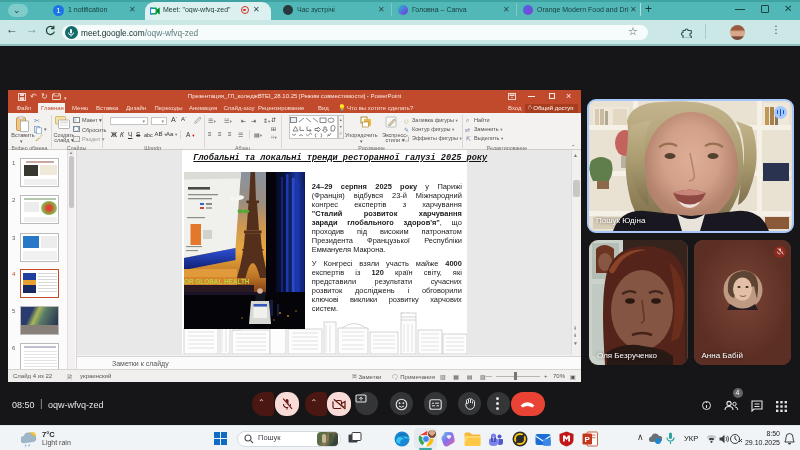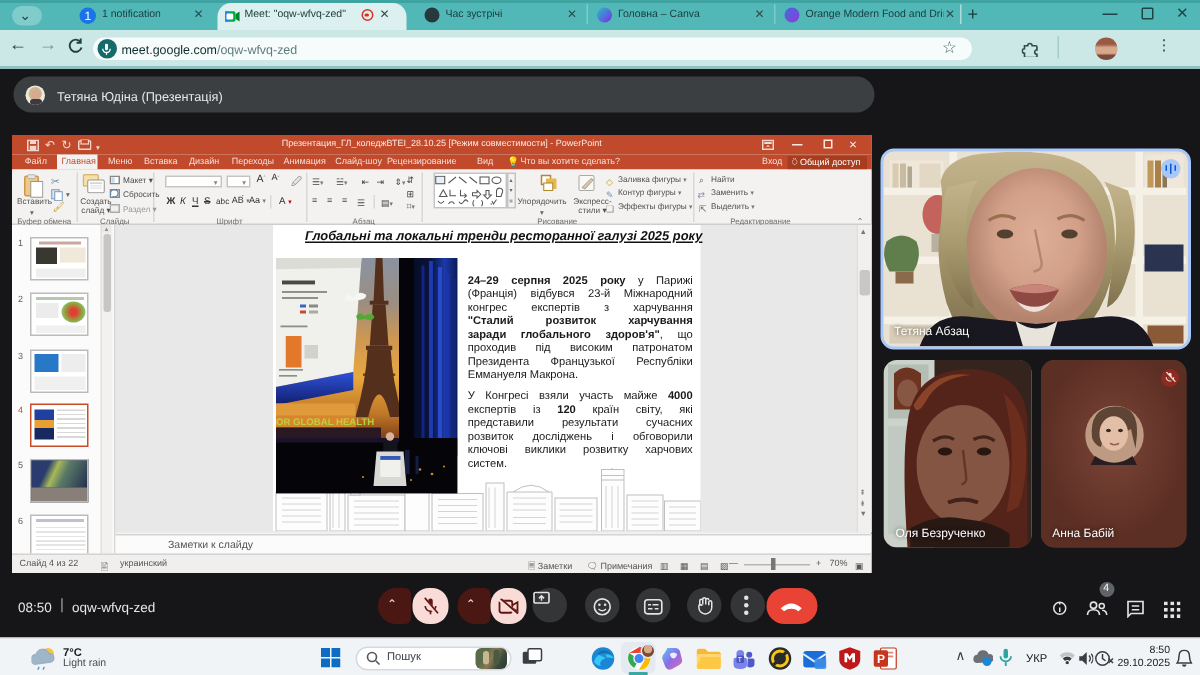--- a/index.html
+++ b/index.html
@@ -124,28 +124,20 @@
       <path d="M2 4.5 h2.1 a1.5 1.5 0 0 1 3 0 H9.5 a0.8 0.8 0 0 1 0.8 0.8 v1.9 a1.5 1.5 0 0 0 0 3 v1.3 a0.8 0.8 0 0 1 -0.8 0.8 h-6.7 a0.8 0.8 0 0 1 -0.8 -0.8 v-2 a1.5 1.5 0 0 1 0 -3 z" fill="none" stroke="#2E4F4E" stroke-width="1.1"></path>
     </svg>
     <div class="abs" style="left:705px;top:4px;width:1px;height:15px;background:#A5CCCB;"></div>
 
     <div class="abs" style="left:730px;top:4.5px;width:15px;height:15px;border-radius:50%;background:linear-gradient(180deg,#9A5A42 0 30%,#D8A88C 45% 70%,#7A4A3A 80% 100%);"></div>
 
     <div class="abs" style="left:771px;top:4px;font-size:10px;color:#24403F;letter-spacing:0;">⋮</div>
   </div>
   <div class="abs" id="toolbar-sep"></div>
   <div class="abs" id="meet">
-    <div class="abs" id="ppill">
-      <div class="abs" style="left:8px;top:5.5px;width:13px;height:13px;border-radius:50%;background:#F0E8DC;overflow:hidden;">
-        <div class="abs" style="left:2px;top:1px;width:9px;height:9px;border-radius:50%;background:#C9B98E;"></div>
-        <div class="abs" style="left:3.5px;top:3px;width:6px;height:6px;border-radius:50%;background:#D8A890;"></div>
-        <div class="abs" style="left:2.5px;top:9px;width:8px;height:4px;border-radius:2px;background:#3A3A40;"></div>
-      </div>
-      <span class="nm">Тетяна Юдіна (Презентація)</span>
-    </div>
     <div class="abs" id="ppt">
       <div id="ppt-title">
         <svg class="abs" style="left:10px;top:3px;" width="8" height="8" viewBox="0 0 8 8">
           <rect x="0.5" y="0.5" width="7" height="7" fill="none" stroke="#F3D5CB" stroke-width="1"></rect>
           <rect x="2" y="0.5" width="4" height="2.5" fill="#F3D5CB"></rect>
           <rect x="1.8" y="4.2" width="4.4" height="3" fill="#F3D5CB"></rect>
         </svg>
         <div class="abs" style="left:22px;top:2px;font-size:8px;color:#F3D5CB;transform:scaleX(-1);">↷</div>
         <div class="abs" style="left:33px;top:2px;font-size:8px;color:#F3D5CB;">↻</div>
         <svg class="abs" style="left:44px;top:3px;" width="9" height="8" viewBox="0 0 9 8">
@@ -353,21 +345,21 @@
           <div class="abs thumb" style="top:193px;">
             <div class="abs" style="left:3px;top:2px;width:32px;height:2px;background:#C0C0D0;"></div>
             <div class="abs" style="left:3px;top:7px;width:33px;height:17px;background:repeating-linear-gradient(180deg,#E4E4E4 0 1px,#FFF 1px 3px);"></div>
           </div>
 
           <div class="abs" style="left:59px;top:0;width:8px;height:219.5px;background:#F2F1F0;border-left:1px solid #E2E0DE;"></div>
           <div class="abs" style="left:60px;top:0px;width:6px;height:5px;background:#EAE9E8;font-size:4px;color:#888;text-align:center;line-height:5px;">▲</div>
           <div class="abs" style="left:60.5px;top:6px;width:5px;height:52px;background:#C8C6C4;border-radius:2px;"></div>
         </div>
         <div id="page">
-          <div class="abs" style="left:11px;top:1.5px;width:285px;text-align:center;font-size:8.6px;font-weight:bold;font-style:italic;color:#111;"><span style="text-decoration:underline;">Глобальні та локальні тренди ресторанної галузі 2025 року</span></div>
+          <div class="abs" style="left:11px;top:1.5px;width:285px;text-align:center;font-size:8.6px;font-weight:bold;font-style:italic;color:#111;"><span style="text-decoration:underline;font-family:Liberation Mono, monospace;">Глобальні та локальні тренди ресторанної галузі 2025 року</span></div>
           <div class="abs" id="photo" style="left:2px;top:22px;width:121px;height:157px;z-index:3;">
             <svg width="121" height="157" viewBox="0 0 121 157">
               <defs>
                 <linearGradient id="sunsky" x1="0" y1="0" x2="0" y2="1">
                   <stop offset="0" stop-color="#8A93A0"></stop>
                   <stop offset="0.25" stop-color="#9C8E80"></stop>
                   <stop offset="0.45" stop-color="#D09850"></stop>
                   <stop offset="0.65" stop-color="#E8A83E"></stop>
                   <stop offset="0.85" stop-color="#C07828"></stop>
                   <stop offset="1" stop-color="#7A3A14"></stop>
@@ -577,21 +569,21 @@
         <path d="M116 45 q9 -5 18 1" stroke="#96704F" stroke-width="2.2" fill="none"></path>
         <ellipse cx="81" cy="55" rx="5.5" ry="3" fill="#53412F"></ellipse>
         <ellipse cx="124" cy="55" rx="5.5" ry="3" fill="#53412F"></ellipse>
         <path d="M101 52 l4 20 q2 7 -5 8" stroke="#B5866B" stroke-width="1.6" fill="none"></path>
         <path d="M84 92 q17 -7 33 0 q-6 13 -16.5 13 q-10.5 0 -16.5 -13" fill="#8E4A42"></path>
         <path d="M84 92 q17 -7 33 0 q-16 5 -33 0" fill="#C8857A"></path>
         <path d="M89 100 q12 7 23 0 q-5 7 -11.5 7 q-6.5 0 -11.5 -7" fill="#EDE0D8"></path>
         <path d="M24 130 q8 -22 32 -20 l46 5 46 -5 q24 -2 32 20 z" fill="#191820"></path>
         <path d="M88 113 q14 10 28 0 l-5 17 h-18 z" fill="#E8E4DC"></path>
       </svg>
-      <span class="tname" style="left:7px;bottom:6px;">Тетяна Абзац</span>
+      <span class="tname" style="left:7px;bottom:6px;">Пошук Юдіна</span>
       <div class="abs" style="right:5px;top:5px;width:13px;height:13px;border-radius:50%;background:#A8C7FA;"></div>
       <div class="abs" style="right:10.7px;top:8px;width:1.8px;height:7px;border-radius:1px;background:#0B57D0;"></div>
       <div class="abs" style="right:13.7px;top:9.8px;width:1.8px;height:3.4px;border-radius:1px;background:#0B57D0;"></div>
       <div class="abs" style="right:7.7px;top:9.8px;width:1.8px;height:3.4px;border-radius:1px;background:#0B57D0;"></div>
     </div>
     <div class="abs tile" id="tile3">
       <svg class="abs" style="left:0;top:0;" width="97" height="125" viewBox="0 0 97 125">
         <defs>
           <radialGradient id="bg3" cx="0.5" cy="0.45">
             <stop offset="0" stop-color="#7B4437"></stop>

